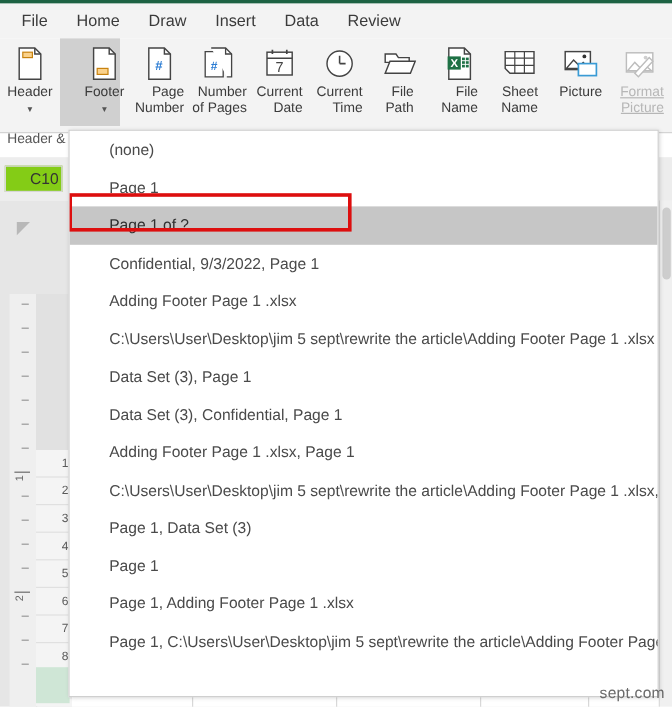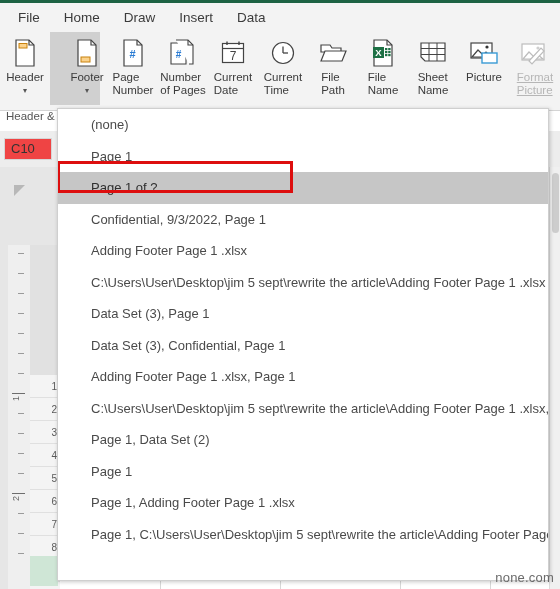--- a/index.html
+++ b/index.html
@@ -78,21 +78,21 @@
   .bigbtn.selected { background: #d0d0d0; padding-left: 24px; }
   .bigbtn .ico {
     height: 32px;
     display: flex;
     align-items: center;
     justify-content: center;
   }
   .bigbtn .lbl {
     font-size: 11.5px;
     color: #3b3b3b;
-    text-align: left;
+    text-align: right;
     line-height: 12.5px;
     margin-top: 2px;
     white-space: pre-line;
   }
   .bigbtn.dis .lbl { color: #b6b6b6; text-decoration: underline; }
   .caret {
     font-size: 8px;
     color: #555;
     line-height: 8px;
     margin-top: 3px;
@@ -106,26 +106,26 @@
     font-size: 11.5px;
     color: #555;
     white-space: nowrap;
   }
 
   
   .namebox {
     position: absolute;
     left: 4px; top: 138px;
     width: 48px; height: 22px;
-    background: #ef4444;
+    background: #84cc16;
     border: 1px solid #d6d6d6;
     box-sizing: border-box;
     font-size: 13px;
     color: #333;
-    padding-left: 6px;
+    padding-left: 20px;
     line-height: 20px;
   }
   .fbar-bg {
     position: absolute;
     left: 0; top: 131px;
     width: 560px; height: 36px;
     background: #ededed;
   }
 
   
@@ -284,20 +284,21 @@
 <body>
 
 <div class="top-accent"></div>
 
 <div class="tabbar">
   <div class="tab">File</div>
   <div class="tab">Home</div>
   <div class="tab">Draw</div>
   <div class="tab">Insert</div>
   <div class="tab">Data</div>
+  <div class="tab">Review</div>
 </div>
 
 <div class="ribbon">
 
   <div class="rgroup">
     <div class="bigbtn">
       <div class="ico">
         <svg width="24" height="28" viewBox="0 0 24 28">
           <path d="M3 1 h13 l5 5 v21 h-18 z" fill="#fff" stroke="#444" stroke-width="1.2"></path>
           <path d="M16 1 v5 h5" fill="none" stroke="#444" stroke-width="1.2"></path>
@@ -513,21 +514,21 @@
   <div class="ditem">(none)</div>
   <div class="ditem">Page 1</div>
   <div class="ditem sel">Page 1 of ?</div>
   <div class="ditem"> Confidential, 9/3/2022, Page 1</div>
   <div class="ditem">Adding Footer Page 1 .xlsx</div>
   <div class="ditem">C:\Users\User\Desktop\jim 5 sept\rewrite the article\Adding Footer Page 1 .xlsx</div>
   <div class="ditem">Data Set (3), Page 1</div>
   <div class="ditem">Data Set (3),  Confidential, Page 1</div>
   <div class="ditem">Adding Footer Page 1 .xlsx, Page 1</div>
   <div class="ditem">C:\Users\User\Desktop\jim 5 sept\rewrite the article\Adding Footer Page 1 .xlsx, Page 1</div>
-  <div class="ditem">Page 1, Data Set (2)</div>
+  <div class="ditem">Page 1, Data Set (3)</div>
   <div class="ditem">Page 1</div>
   <div class="ditem">Page 1, Adding Footer Page 1 .xlsx</div>
   <div class="ditem">Page 1, C:\Users\User\Desktop\jim 5 sept\rewrite the article\Adding Footer Page 1 .xlsx</div>
 
   <div class="redbox"></div>
 </div>
 
-<div class="watermark">none.com</div>
+<div class="watermark">sept.com</div>
 
 </body></html>

